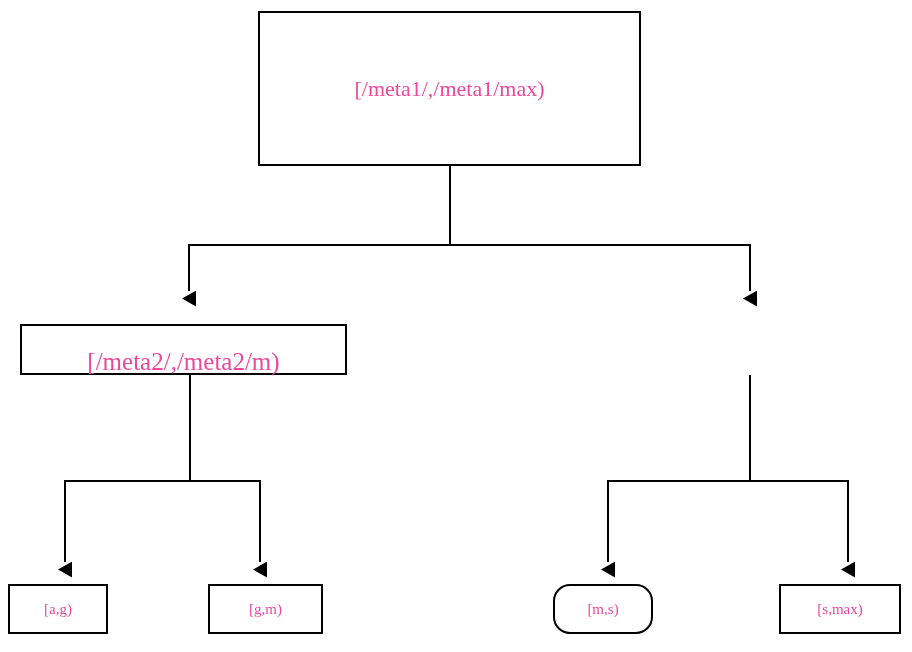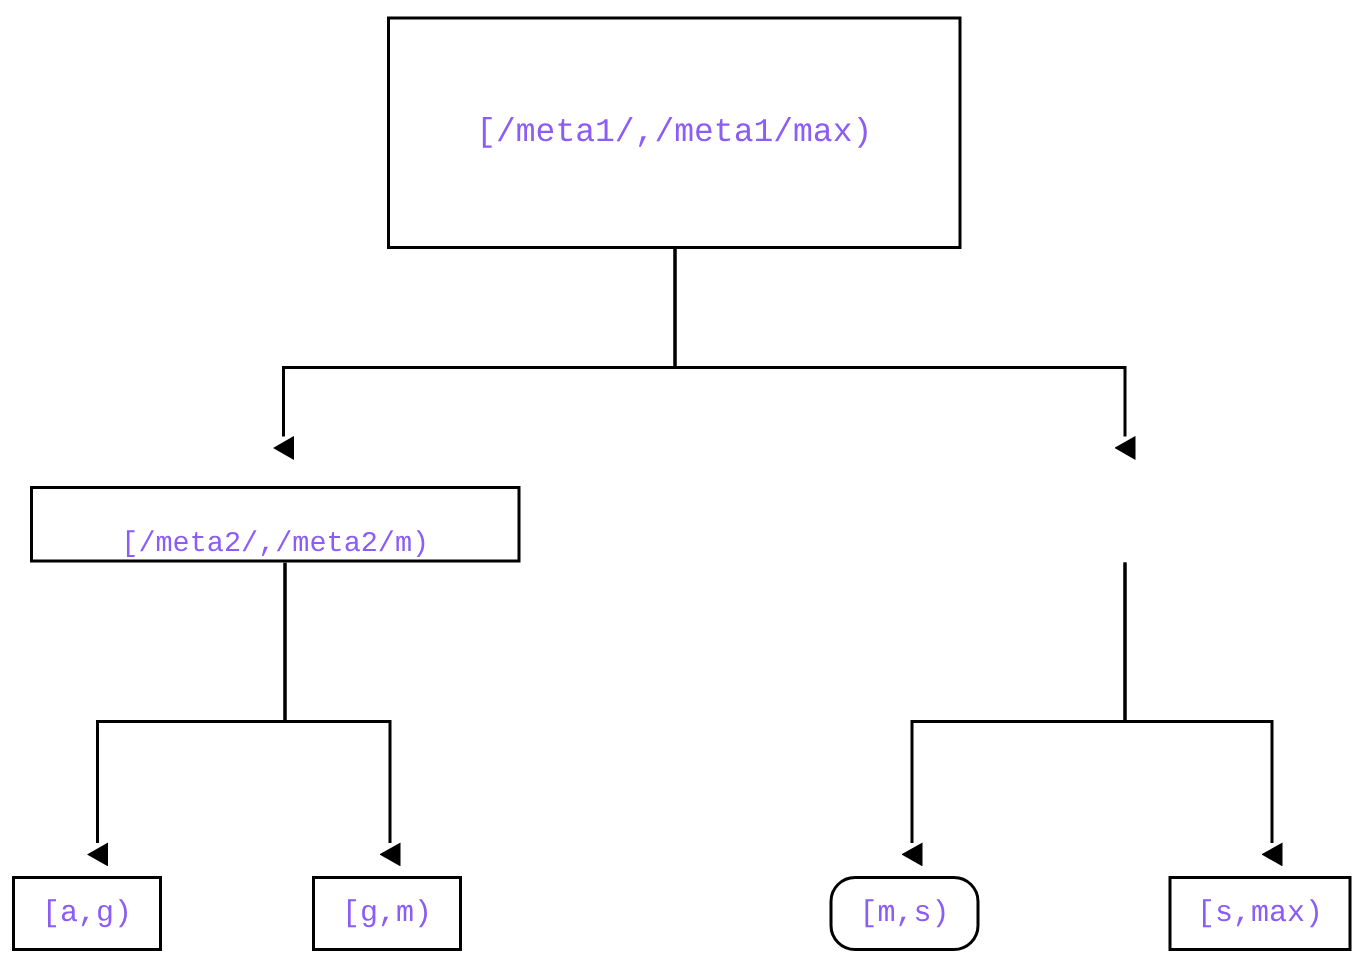--- a/index.html
+++ b/index.html
@@ -30,59 +30,59 @@
     position: absolute;
     box-sizing: border-box;
     border: 2px solid #000000;
     background: #ffffff;
     display: flex;
     align-items: center;
     justify-content: center;
     text-align: center;
   }
   .node-label {
-    font-family: Liberation Mono, monospace;
-    color: #8b5cf6;
+    font-family: Liberation Serif, serif;
+    color: #ec4899;
     white-space: pre;
     letter-spacing: 0px;
   }
   .root-node {
     left: 258px;
     top: 11px;
     width: 383px;
     height: 155px;
   }
   .root-node .node-label {
     font-size: 22px;
   }
   .mid-node {
     top: 324px;
     height: 51px;
   }
   .mid-node .node-label {
-    font-size: 19px;
+    font-size: 25px;
     margin-top: 25px;
   }
   .mid-left {
     left: 20px;
     width: 327px;
   }
   .mid-right {
     left: 580px;
     width: 321px;
   }
   .leaf-node {
     top: 584px;
     height: 50px;
   }
   .leaf-node .node-label {
-    font-size: 20px;
+    font-size: 15px;
   }
   .leaf-ag    { left: 8px;   width: 100px; }
-  .leaf-gm    { left: 208px; width: 100px; }
+  .leaf-gm    { left: 208px; width: 115px; }
   .leaf-ms    { left: 553px; width: 100px; border-radius: 17px; }
   .leaf-smax  { left: 779px; width: 122px; }
 </style>
 </head>
 <body>
 
 <div id="diagram-root">
 
   <svg id="diagram-svg" viewBox="0 0 912 652" xmlns="http://www.w3.org/2000/svg">
     <defs>

